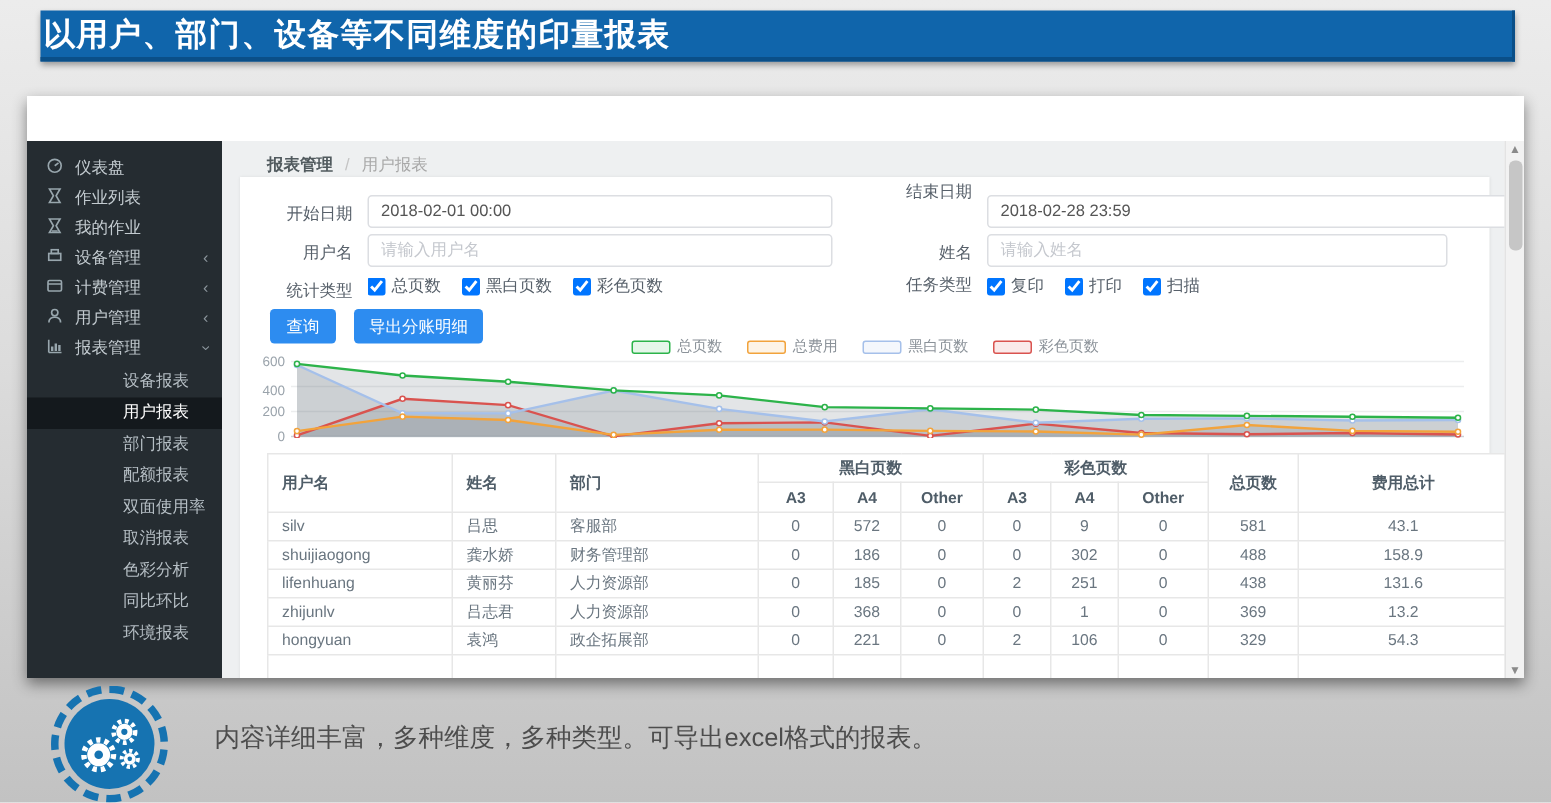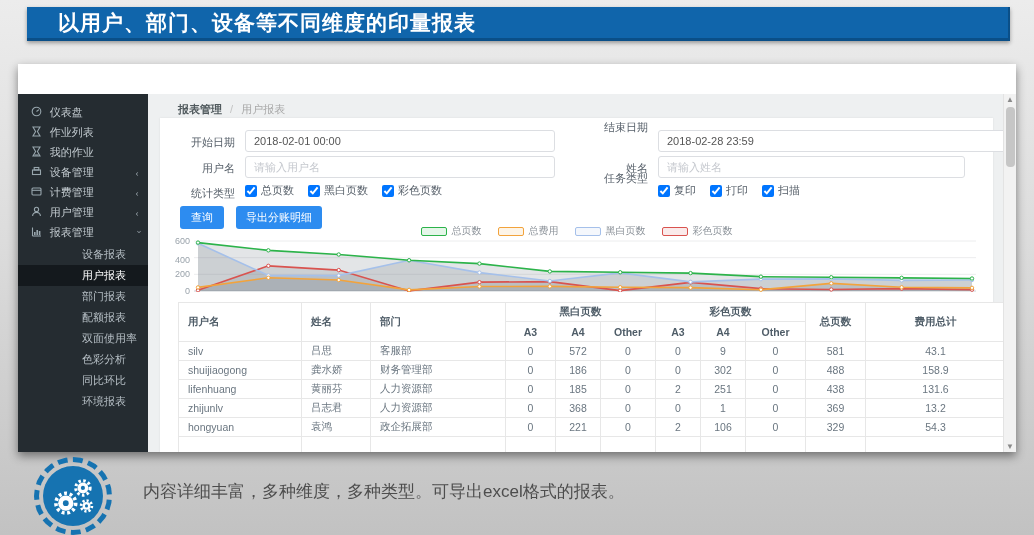--- a/index.html
+++ b/index.html
@@ -5,21 +5,21 @@
   * { margin:0; padding:0; box-sizing:border-box; }
   html,body { width:1034px; height:535px; overflow:hidden;
     font-family:"Liberation Sans","DejaVu Sans",sans-serif; }
   body { position:relative;
     background:linear-gradient(180deg,#ececec 0%,#dcdcdc 45%,#c2c2c2 100%); }
 
   
   #banner { position:absolute; left:27px; top:7px; width:983px; height:34px;
     background:#1065ab; border-bottom:3px solid #0a4f88; border-right:2px solid #0a4f88;
     box-shadow:0 2px 4px rgba(0,0,0,.35); display:flex; align-items:center; }
-  #banner .t { color:#fff; font-size:21px; font-weight:bold; padding-left:31px; letter-spacing:1px; }
+  #banner .t { color:#fff; font-size:21px; font-weight:bold; padding-left:2px; letter-spacing:1px; }
 
   
   #app { position:absolute; left:18px; top:64px; width:998px; height:388px;
     background:#fff; overflow:hidden; box-shadow:0 4px 9px rgba(0,0,0,.45); }
 
   .app-header { position:absolute; left:0; top:0; width:100%; height:30px;
     background:#fff; border-bottom:1px solid #e8e8e8; z-index:5; }
   #logo { position:absolute; left:26px; top:3px; font-size:19px; font-weight:bold;
     color:#3ec0c9; letter-spacing:3px; font-style:italic; }
   #logo .leaf { position:absolute; left:7px; top:-1px; width:13px; height:7px;
@@ -36,21 +36,21 @@
   #scrollbar { position:absolute; right:0; top:30px; bottom:0; width:13px;
     background:#f2f2f2; border-left:1px solid #e3e3e3; z-index:6; }
   #scrollbar .arr { position:absolute; left:0; width:12px; text-align:center;
     font-size:8px; color:#8a8a8a; }
   #sb-thumb { position:absolute; left:2px; top:13px; width:9px; height:60px;
     background:#c6c6c6; border-radius:4px; }
 
   
   #sidebar { position:absolute; left:0; top:30px; bottom:0; width:130px; background:#252c31; }
   .side-item { position:relative; height:20px; line-height:20px; padding-left:13px;
-    font-size:11px; color:#c3cbd0; cursor:pointer; white-space:nowrap;font-family:Liberation Serif, serif; }
+    font-size:11px; color:#c3cbd0; cursor:pointer; white-space:nowrap; }
   .side-item .sicon { display:inline-block; width:16px; vertical-align:-1px; }
   .side-item .sarrow { position:absolute; right:9px; top:0; font-size:11px; color:#8d979e; }
   .side-item .sarrow.open { transform:rotate(-90deg); }
   #sidebar-top { padding-top:8px; }
   #sidebar-sub { margin-top:2px; }
   .side-sub { height:21px; line-height:21px; padding-left:64px; font-size:11px;
     color:#b6bfc5; cursor:pointer; white-space:nowrap; }
   .side-sub.active { background:#14191d; color:#ffffff; }
 
   
@@ -176,20 +176,21 @@
         <span class="slabel">报表管理</span>
         <span class="sarrow open">‹</span>
       </div>
     </div>
     <div id="sidebar-sub">
         <div class="side-sub">设备报表</div>
         <div class="side-sub active">用户报表</div>
         <div class="side-sub">部门报表</div>
         <div class="side-sub">配额报表</div>
         <div class="side-sub">双面使用率</div>
+        <div class="side-sub">取消报表</div>
         <div class="side-sub">色彩分析</div>
         <div class="side-sub">同比环比</div>
         <div class="side-sub">环境报表</div>
       </div>
   </div>
 
   <div id="content">
     <div id="breadcrumb">
       <span class="b1">报表管理</span>
       <span class="sep">/</span>
@@ -216,21 +217,21 @@
           </label>
         <label>
             <input type="checkbox" checked="" style="">
             <span>黑白页数</span>
           </label>
         <label>
             <input type="checkbox" checked="" style="">
             <span>彩色页数</span>
           </label>
       </div>
-      <span class="flabel" style="left:413px;top:53px;width:75px">任务类型</span>
+      <span class="flabel" style="left:413px;top:64px;width:75px">任务类型</span>
       <div class="cbgroup" style="left:498px;top:65px">
         <label>
             <input type="checkbox" checked="" style="">
             <span>复印</span>
           </label>
         <label>
             <input type="checkbox" checked="" style="">
             <span>打印</span>
           </label>
         <label>

